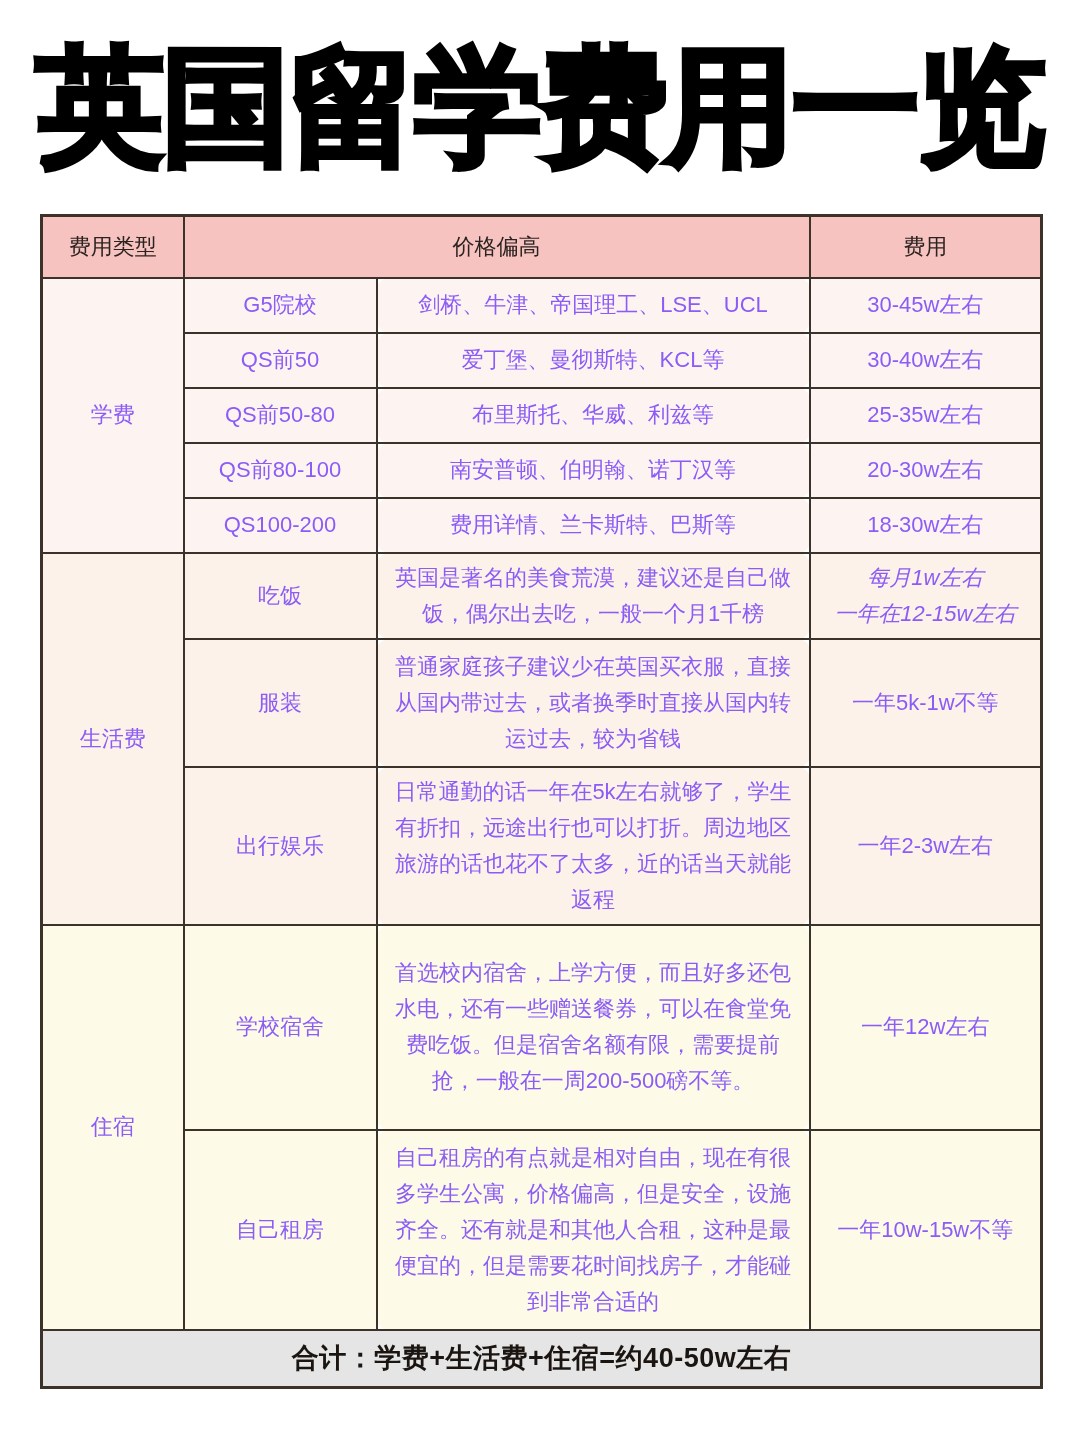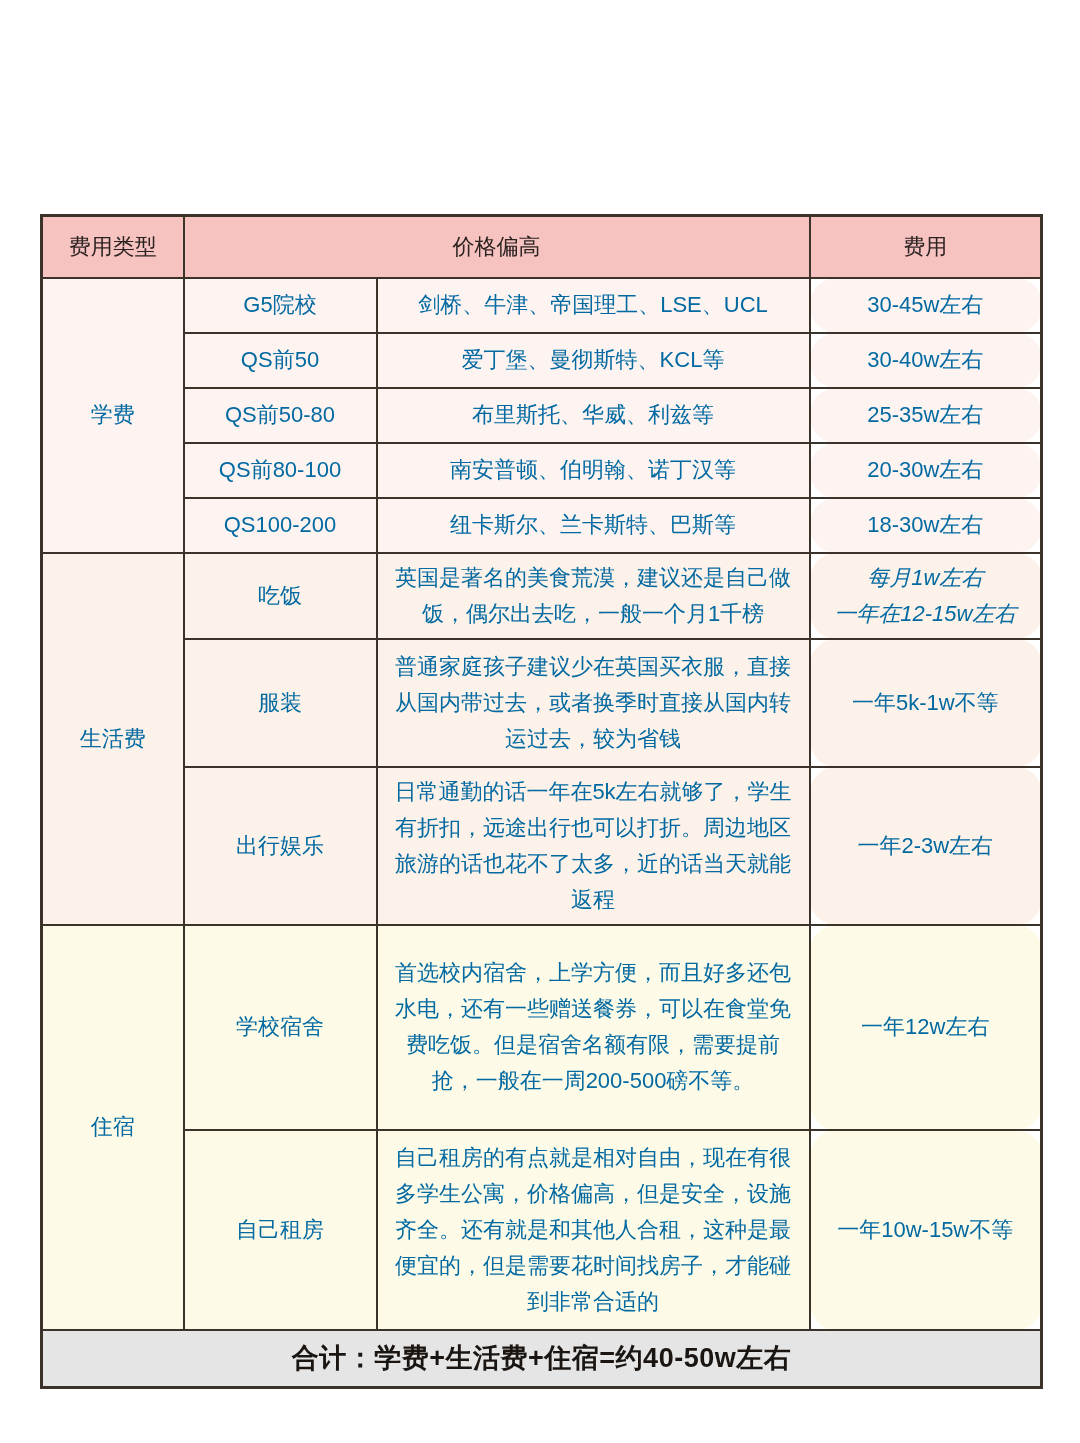--- a/index.html
+++ b/index.html
@@ -49,21 +49,21 @@
     width: 1000px;
     border-collapse: collapse;
     table-layout: fixed;
     border: 3px solid #3b3229;
     padding-left: 19px;
   }
   table.cost-table td {
     border: 2px solid #3b3229;
     text-align: center;
     vertical-align: middle;
-    color: #0369a1;
+    color: #8b5cf6;
     font-size: 22px;
     line-height: 36px;
     padding: 6px 10px;
     box-sizing: border-box;
   }
   col.c1 { width: 142px; }
   col.c2 { width: 193px; }
   col.c3 { width: 433px; }
   col.c4 { width: 232px; }
 
@@ -82,28 +82,28 @@
 
   td.cat {
     font-size: 24px;
   }
   td.detail {
     text-align: center;
     font-size: 22px;
     line-height: 39px;
     padding-left: 16px;
     padding-right: 16px;
+    border-radius: 12px;
   }
   td.sub {
     font-size: 22px;
   }
   td.fee {
     font-size: 22px;
     line-height: 36px;
-    border-radius: 26px;
   }
   td.fee .fee-line { display: block; font-style: italic; }
 
   
   tr.total td {
     background: #e5e5e5;
     height: 58px;
     font-size: 27px;
     font-weight: bold;
     color: #1b1512;
@@ -115,20 +115,21 @@
   .rowh-cloth{ height: 128px; }
   .rowh-trav { height: 153px; }
   .rowh-dorm { height: 205px; }
   .rowh-rent { height: 200px; }
 </style>
 </head>
 <body>
 
 <div class="page">
 
+  <div class="title">英国留学费用一览</div>
 
   <div class="table-wrap">
     <table class="cost-table">
       <colgroup>
         <col class="c1">
           <col class="c2">
           <col class="c3">
           <col class="c4">
       </colgroup>
       <tbody>
@@ -155,21 +156,21 @@
           <td class="detail sec-tuition">布里斯托、华威、利兹等</td>
           <td class="fee sec-tuition">25-35w左右</td>
         </tr>
         <tr class="rowh-tui">
           <td class="sub sec-tuition">QS前80-100</td>
           <td class="detail sec-tuition">南安普顿、伯明翰、诺丁汉等</td>
           <td class="fee sec-tuition">20-30w左右</td>
         </tr>
         <tr class="rowh-tui">
           <td class="sub sec-tuition">QS100-200</td>
-          <td class="detail sec-tuition">纽卡斯尔、兰卡斯特、巴斯等</td>
+          <td class="detail sec-tuition">费用详情、兰卡斯特、巴斯等</td>
           <td class="fee sec-tuition">18-30w左右</td>
         </tr>
 
         <tr class="rowh-food">
           <td class="cat sec-living" rowspan="3">生活费</td>
           <td class="sub sec-living">吃饭</td>
           <td class="detail sec-living">英国是著名的美食荒漠，建议还是自己做饭，偶尔出去吃，一般一个月1千榜</td>
           <td class="fee sec-living">
             <span class="fee-line">每月1w左右</span>
             <span class="fee-line">一年在12-15w左右</span>

